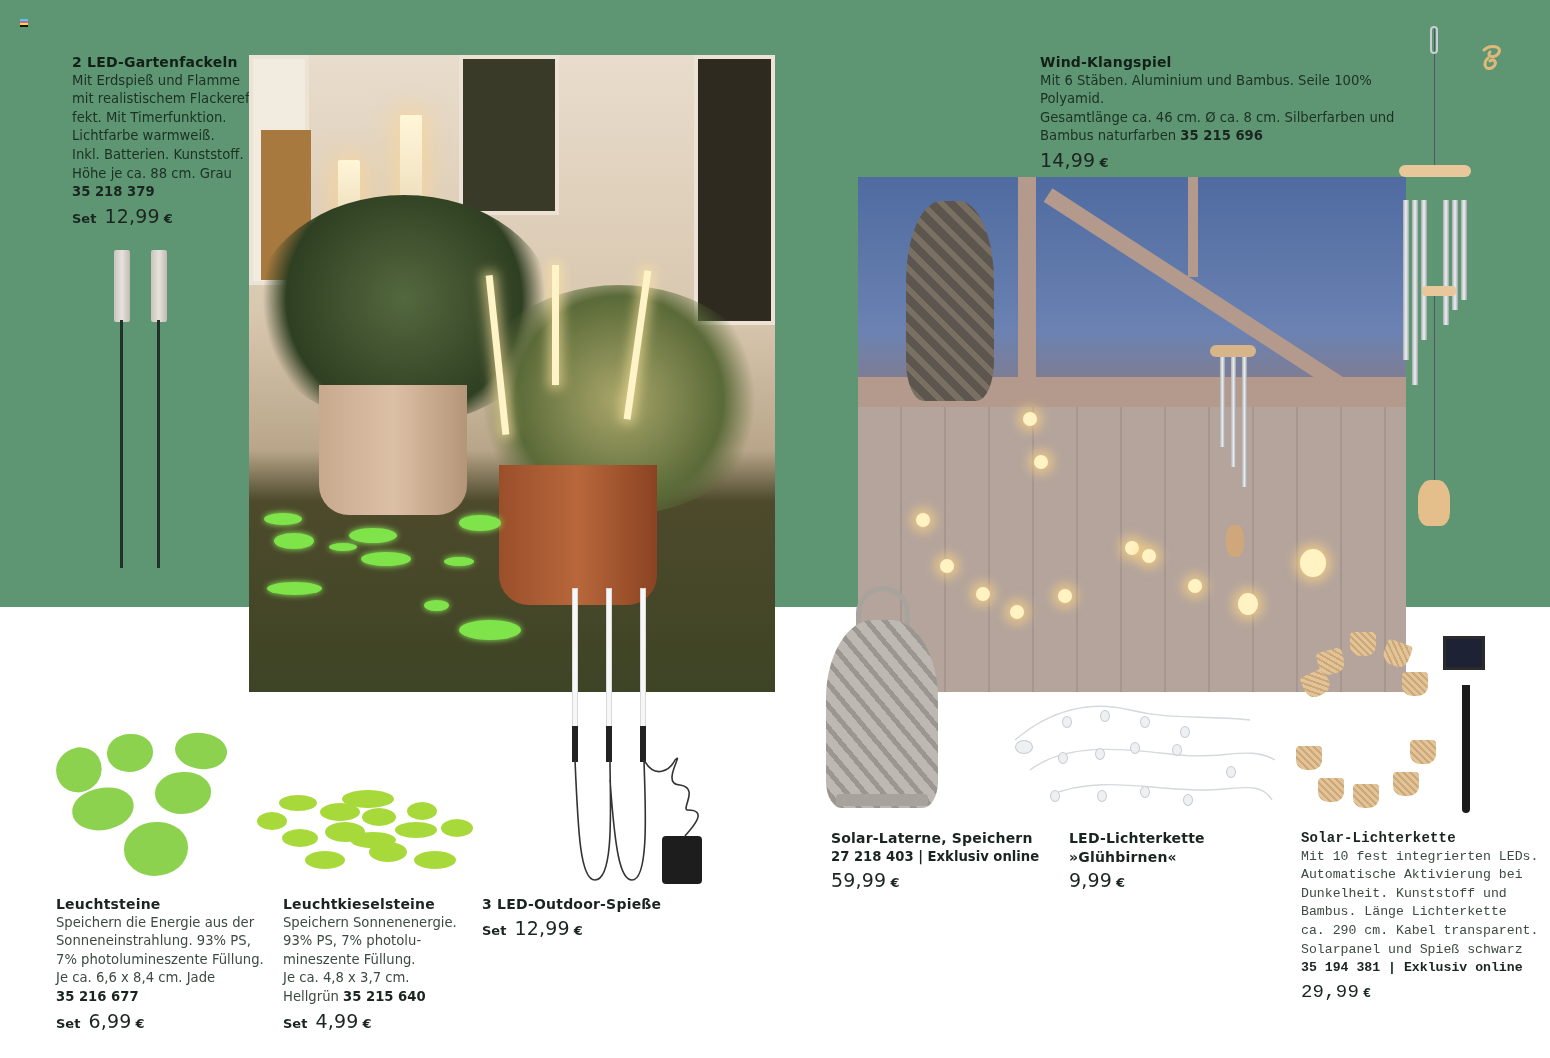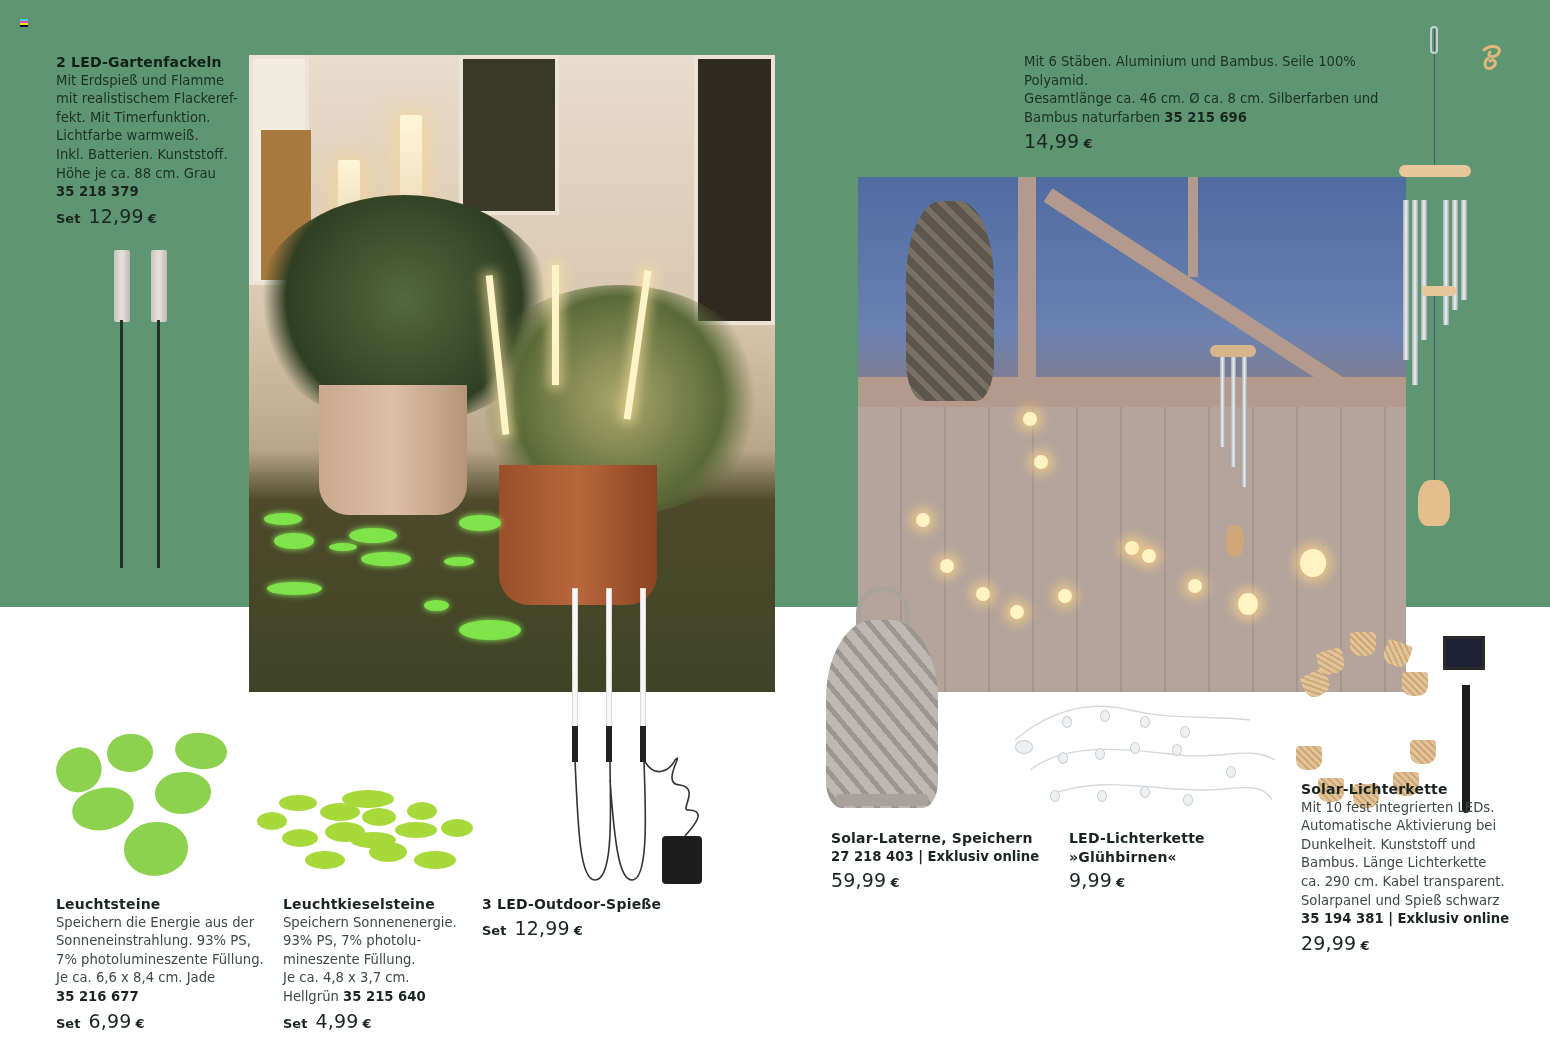--- a/index.html
+++ b/index.html
@@ -5,21 +5,21 @@
   * { box-sizing: border-box; margin: 0; padding: 0; }
   html, body { width: 1550px; height: 1058px; overflow: hidden; background: #ffffff; }
   body { position: relative; font-family: "DejaVu Sans", "Liberation Sans", sans-serif; color: #1e2a22; }
 
   .green-band { position: absolute; left: 0; top: 0; width: 1550px; height: 607px; background: #5e9673; }
 
   .cmyk { position: absolute; left: 20px; top: 19px; width: 8px; height: 8px; }
   .cmyk i { display: block; height: 2px; }
 
   .block { position: absolute; font-size: 13.2px; line-height: 18.6px; color: #3d4a42; }
-  .block.on-green { color: #1c3024; }
+  .block.on-green { color: #1c3024; margin-left: 16px; }
   .block .title { font-weight: bold; font-size: 14px; color: #1b2520; letter-spacing: 0.2px; }
   .block.on-green .title { color: #122018; }
   .block .art { font-weight: bold; color: #1b2520; }
   .block .desc { white-space: pre-line; }
   .price-row { margin-top: 5px; display: flex; align-items: baseline; gap: 8px; }
   .price-row .set { font-weight: bold; font-size: 13px; color: #1b2520; }
   .price-row .price { font-size: 19px; color: #1b2520; letter-spacing: 0.2px; }
   .price-row .eur { font-size: 13px; font-weight: bold; margin-left: -4px; color: #1b2520; }
 
   
@@ -155,20 +155,21 @@
   <div class="pr-bulb" style="left:165px; top:235px;"></div>
   <div class="pr-bulb" style="left:176px; top:278px;"></div>
   <div class="pr-chime" style="left:362px; top:180px; height:90px;"></div>
   <div class="pr-chime" style="left:373px; top:180px; height:110px;"></div>
   <div class="pr-chime" style="left:384px; top:180px; height:130px;"></div>
   <div style="position:absolute; left:352px; top:168px; width:46px; height:12px; background:#d7b58a; border-radius:6px;"></div>
   <div style="position:absolute; left:368px; top:348px; width:18px; height:32px; background:#d0a77a; border-radius:40%;"></div>
 </div>
 
 <div class="block on-green" style="left:1024px; top:53px; width:380px;">
+  <div class="title">Wind-Klangspiel</div>
   <div class="desc"><span>Mit 6 Stäben. Aluminium und Bambus. Seile 100% Polyamid.
 Gesamtlänge ca. 46 cm. Ø ca. 8 cm. Silberfarben und
 Bambus naturfarben </span><span class="art">35 215 696</span></div>
   <div class="price-row">
     <span class="price">14,99</span>
     <span class="eur">€</span>
   </div>
 </div>
 
 <div>
@@ -318,21 +319,21 @@
 
 <div class="block" style="left:1069px; top:829px; width:220px;">
   <div class="title">LED-Lichterkette</div>
   <div class="title">»Glühbirnen«</div>
   <div class="price-row">
     <span class="price">9,99</span>
     <span class="eur">€</span>
   </div>
 </div>
 
-<div class="block" style="left:1301px; top:780px; width:240px;">
+<div class="block" style="left:1301px; top:829px; width:240px;font-family:Liberation Mono, monospace;">
   <div class="title">Solar-Lichterkette</div>
   <div class="desc">Mit 10 fest integrierten LEDs.
 Automatische Aktivierung bei
 Dunkelheit. Kunststoff und
 Bambus. Länge Lichterkette
 ca. 290 cm. Kabel transparent.
 Solarpanel und Spieß schwarz</div>
   <div class="art">
     <span>35 194 381</span>
     <span>|</span>

